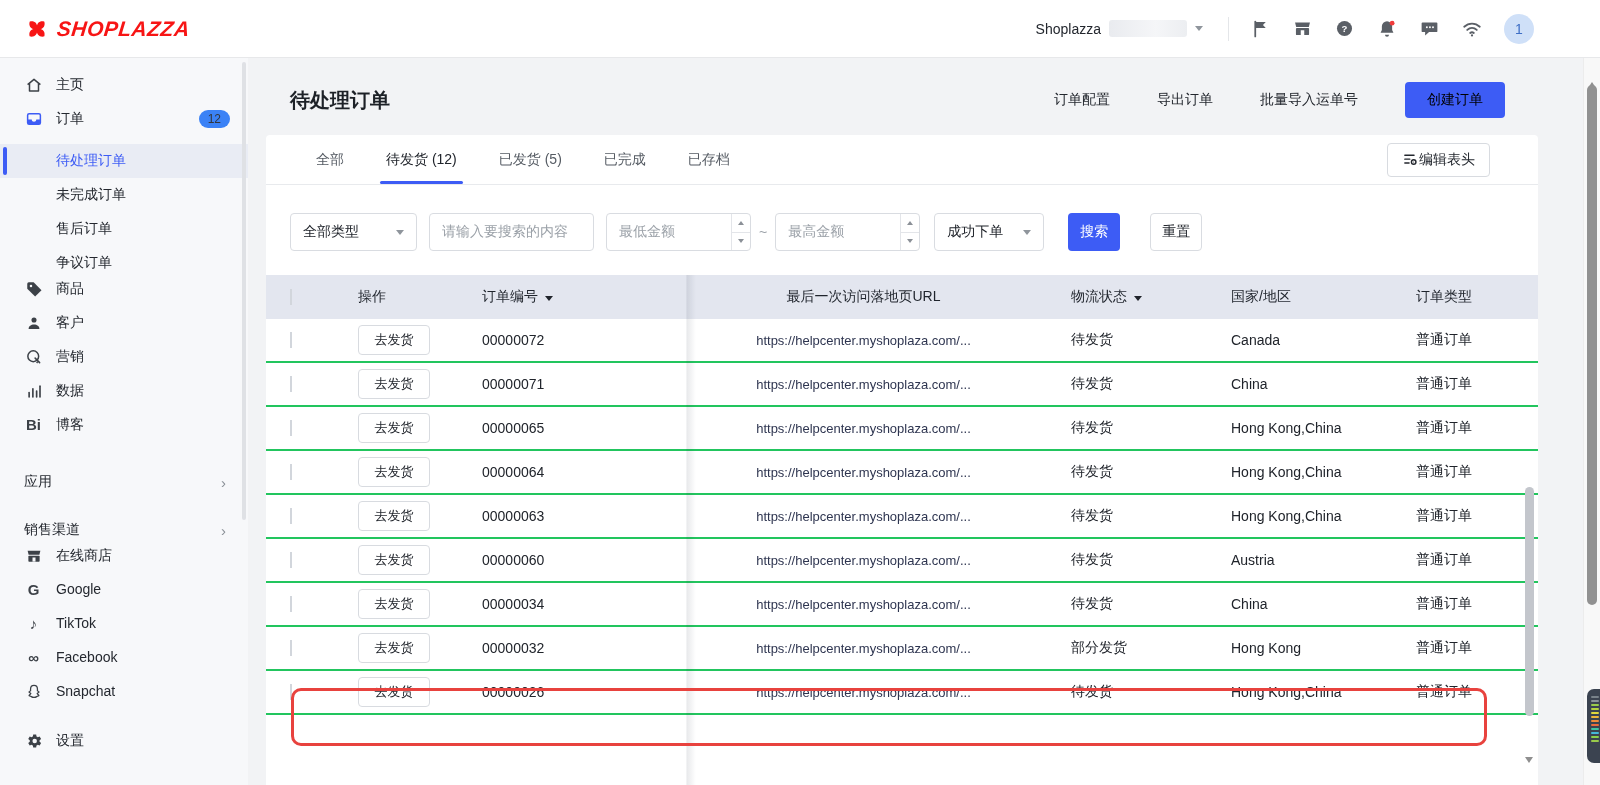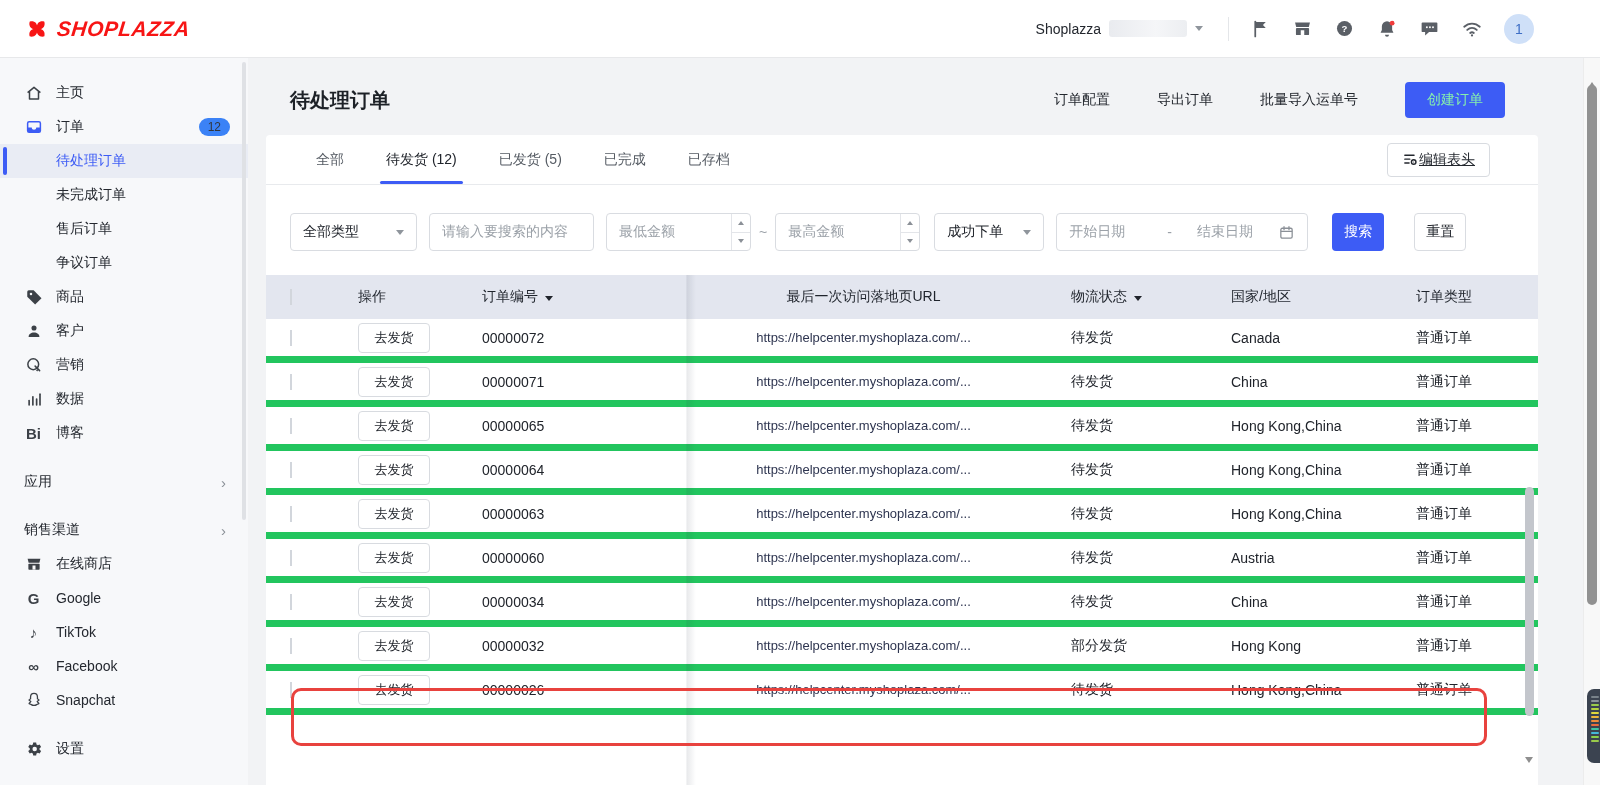--- a/index.html
+++ b/index.html
@@ -28,21 +28,21 @@
   .caret-down { width:0; height:0; border-left:4px solid transparent;
     border-right:4px solid transparent; border-top:5px solid #8f959c; }
   .tb-divider { width:1px; height:24px; background:#e4e6e9; }
   .tb-icon { cursor:pointer; position:relative; }
   .avatar { width:30px; height:30px; border-radius:50%; background:#cfe0f8; color:#3d6ec5;
     display:flex; align-items:center; justify-content:center; font-size:14px; cursor:pointer; }
 
   
   .sidebar { position:absolute; top:58px; left:0; bottom:0; width:248px;
     background:#f7f8fa; padding-top:18px; z-index:30; }
-  .side-item { height:34px; display:flex; align-items:center; gap:13px;
+  .side-item { height:34px; display:flex; align-items:flex-start; gap:13px;
     padding:0 18px 0 24px; color:#24282f; cursor:pointer; position:relative; }
   .side-item .icn { width:19px; display:flex; justify-content:center; align-items:center; color:#3c4147; }
   .badge { margin-left:auto; background:#3b82f6; border-radius:10px; padding:2px 9px;
     font-size:12px; color:#32363c; }
   .side-sub { height:34px; display:flex; align-items:center; padding-left:56px;
     color:#24282f; cursor:pointer; position:relative; }
   .side-sub.active { background:#e9ecf4; color:#3d5cf5; }
   .side-sub.active::before { content:""; position:absolute; left:3px; top:3px; bottom:3px;
     width:4px; border-radius:2px; background:#3d5cf5; }
   .section-row { height:34px; display:flex; align-items:center; justify-content:space-between;
@@ -53,37 +53,37 @@
     background:#dfe1e5; border-radius:2px; }
   .glyph-icn { font-weight:bold; font-size:15px; color:#3c4147; font-style:normal; }
 
   
   .main { position:absolute; top:58px; left:248px; right:0; bottom:0; background:#f2f3f5; }
   .page-head { position:absolute; top:22px; left:42px; right:95px; height:40px;
     display:flex; align-items:center; justify-content:space-between; }
   .page-title { font-size:20px; font-weight:bold; color:#1d2127; }
   .head-actions { display:flex; align-items:center; gap:47px; }
   .head-link { color:#23272e; cursor:pointer; }
-  .btn-primary { background:#3d5cf5; color:#86efac; border:none; border-radius:4px;
+  .btn-primary { background:#3d5cf5; color:#000000; border:none; border-radius:4px;
     height:36px; padding:0 22px; font-size:14px; cursor:pointer; font-family:inherit; }
 
   .card { position:absolute; top:77px; left:18px; width:1272px; bottom:0;
     background:#fff; border-radius:4px 4px 0 0; overflow:hidden; }
 
   
   .tabs-row { height:50px; border-bottom:1px solid #e8eaed; display:flex; align-items:center;
     padding:0 48px 0 50px; }
   .tabs { display:flex; align-items:center; gap:42px; height:100%; }
   .tab { height:100%; display:flex; align-items:center; color:#555b63; cursor:pointer; position:relative; }
   .tab.active { color:#20242b; }
   .tab.active::after { content:""; position:absolute; left:-6px; right:-6px; bottom:0;
     height:3px; background:#3d5cf5; border-radius:2px; }
   .btn-outline { display:flex; align-items:center; background:#fff;
     border:1px solid #d8dbe0; border-radius:4px; height:34px; padding:0 14px;
-    font-size:14px; color:#23272e; cursor:pointer; margin-left:auto; font-family:inherit;text-decoration:underline; }
+    font-size:14px; color:#23272e; cursor:pointer; margin-left:auto; font-family:inherit; }
 
   
   .filter-row { display:flex; align-items:center; padding:28px 0 24px 24px; }
   .fbox { height:38px; border:1px solid #d9dce1; border-radius:4px; background:#fff;
     display:flex; align-items:center; }
   .select { padding:0 12px; justify-content:space-between; cursor:pointer; gap:10px; }
   .sel-127 { width:127px; } .sel-110 { width:110px; }
   .txt-input { width:165px; padding:0 12px; }
   .placeholder { color:#9ba1a8; }
   .num-box { width:145px; padding-left:12px; justify-content:space-between; }
@@ -100,21 +100,21 @@
     border-radius:4px; font-size:14px; margin-left:24px; cursor:pointer; font-family:inherit; }
   .btn-reset { width:52px; height:38px; background:#fff; color:#23272e;
     border:1px solid #d9dce1; border-radius:4px; font-size:14px; margin-left:30px; cursor:pointer; font-family:inherit; }
   .mgl12 { margin-left:12px; } .mgl14 { margin-left:14px; }
 
   
   .table-wrap { position:absolute; top:140px; left:0; right:0; bottom:0; }
   .thead, .trow { display:grid; grid-template-columns:70px 120px 230px 355px 165px 190px minmax(0,1fr);
     align-items:center; height:44px; }
   .thead { background:#e3e6ef; color:#1f242c; }
-  .trow { background:#fff; border-bottom:7px solid #22c55e; }
+  .trow { background:#fff; border-bottom:2px solid #22c55e; }
   .cell { overflow:hidden; white-space:nowrap; }
   .c-cb { padding-left:24px; }
   .c-action { padding-left:22px; }
   .c-order { padding-left:26px; }
   .c-url { text-align:center; }
   .trow .c-url { color:#2e3550; font-size:13px; }
   .c-logi { padding-left:30px; }
   .c-country { padding-left:25px; }
   .c-type { padding-left:20px; }
   .checkbox { width:16px; height:16px; border:1px solid #d2d6dc; border-radius:3px;
@@ -412,32 +412,20 @@
             </span>
           <span class="spin-btn">
               <i class="tri-dn"></i>
             </span>
         </span>
       </div>
       <div class="fbox select sel-110 mgl14">
         <span>成功下单</span>
         <span class="caret-down"></span>
       </div>
-      <div class="fbox date-box mgl12">
-        <span class="placeholder dph">开始日期</span>
-        <span class="placeholder">-</span>
-        <span class="placeholder dph" style="text-align:center">结束日期</span>
-        <span>
-          <svg width="17" height="17" viewBox="0 0 24 24" fill="none" stroke="#8b9097" stroke-width="1.8">
-              <rect x="4" y="6" width="16" height="14" rx="2"></rect>
-              <path d="M4 10.5h16"></path>
-              <path d="M8.5 3.8V8M15.5 3.8V8" stroke-linecap="round"></path>
-            </svg>
-        </span>
-      </div>
       <button class="btn-search">搜索</button>
       <button class="btn-reset">重置</button>
     </div>
 
     <div class="table-wrap">
       <div class="thead">
         <div class="cell c-cb"><span class="checkbox"></span></div>
       <div class="cell c-action">操作</div>
           <div class="cell c-order">订单编号<span class="sort-caret"></span></div>
           <div class="cell c-url">最后一次访问落地页URL</div>

